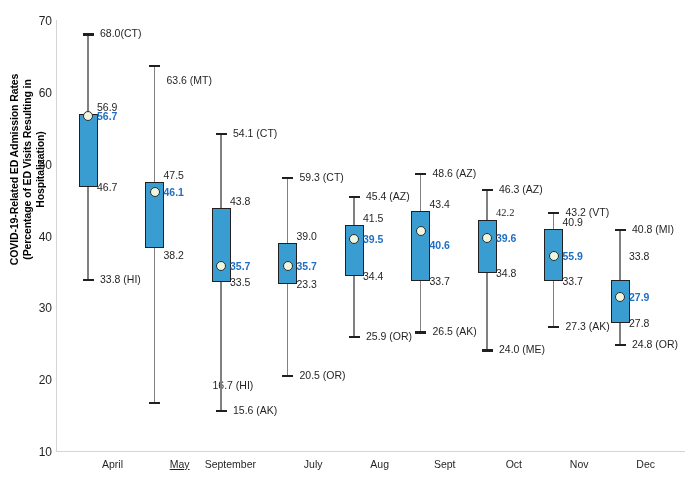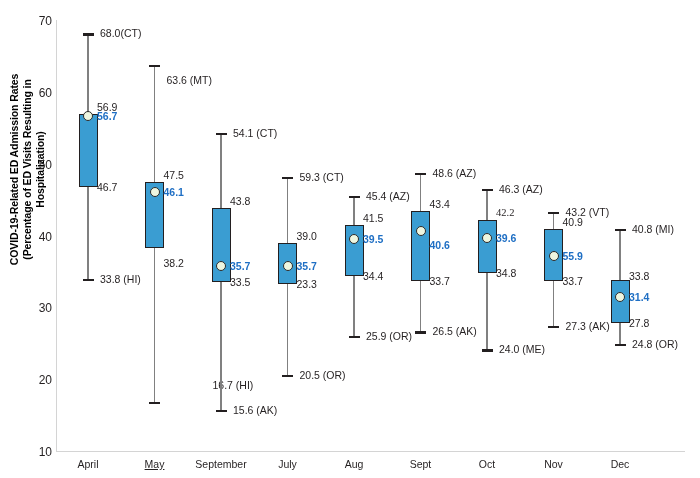--- a/index.html
+++ b/index.html
@@ -36,21 +36,21 @@
     right:0;width:24px;
     text-align:right;
     font-size:12px;color:#231f20;
   }
   .ytick-wrap{position:absolute;left:22px;width:30px;height:12px;}
 
   .xtick-label{
     position:absolute;
     top:458px;
     width:70px;margin-left:-35px;
-    text-align:center;
+    text-align:right;
     font-size:10.5px;color:#231f20;
   }
 
   
   .series{position:absolute;top:0;height:478px;width:0;}
   .whisker{
     position:absolute;left:-0.9px;width:1.8px;
     background:#808080;
   }
   .cap{
@@ -148,21 +148,21 @@
       <div class="series" style="left: 154.5px;">
         <div class="whisker" style="top: 65.9733px; height: 115.652px;"></div>
         <div class="whisker" style="top: 248.43px; height: 154.442px;"></div>
         <div class="cap" style="top: 64.9733px;"></div>
         <div class="cap" style="top: 401.872px;"></div>
         <div class="box" style="top: 181.625px; height: 66.805px;"></div>
         <div class="pooled-dot" style="top: 186.682px;"></div>
         <div class="val right farright" style="top: 74px;">63.6 (MT)</div>
         <div class="val right" style="top: 168.625px;">47.5</div>
         <div class="val right pooled" style="top: 185.682px;">46.1</div>
-        <div class="val right" style="top: 257px;">38.2</div>
+        <div class="val right" style="top: 249px;">38.2</div>
         <div class="val right farright" style="top: 379px; margin-left: 46px;">16.7 (HI)</div>
       </div>
       <div class="series" style="left: 221px;">
         <div class="whisker" style="top: 134.215px; height: 73.9883px;"></div>
         <div class="whisker" style="top: 282.192px; height: 128.582px;"></div>
         <div class="cap" style="top: 133.215px;"></div>
         <div class="cap" style="top: 409.773px;"></div>
         <div class="box" style="top: 208.203px; height: 73.9883px;"></div>
         <div class="pooled-dot" style="top: 261.388px;"></div>
         <div class="val right farright" style="top: 127.215px;">54.1 (CT)</div>
@@ -237,22 +237,22 @@
         <div class="val right farright" style="top: 319.728px;">27.3 (AK)</div>
       </div>
       <div class="series" style="left: 620px;">
         <div class="whisker" style="top: 229.753px; height: 50.2833px;"></div>
         <div class="whisker" style="top: 323.137px; height: 21.55px;"></div>
         <div class="cap" style="top: 228.753px;"></div>
         <div class="cap" style="top: 343.687px;"></div>
         <div class="box" style="top: 280.037px; height: 43.1px;"></div>
         <div class="pooled-dot" style="top: 292.277px;"></div>
         <div class="val right farright" style="top: 222.753px;">40.8 (MI)</div>
-        <div class="val right" style="top: 270px;">33.8</div>
-        <div class="val right pooled" style="top: 291.277px;">31.4</div>
+        <div class="val right" style="top: 250px;">33.8</div>
+        <div class="val right pooled" style="top: 291.277px;">27.9</div>
         <div class="val right" style="top: 317.137px;">27.8</div>
         <div class="val right farright" style="top: 337.687px;">24.8 (OR)</div>
       </div>
     </div>
 
   <div class="legend">
     
     
     
     

